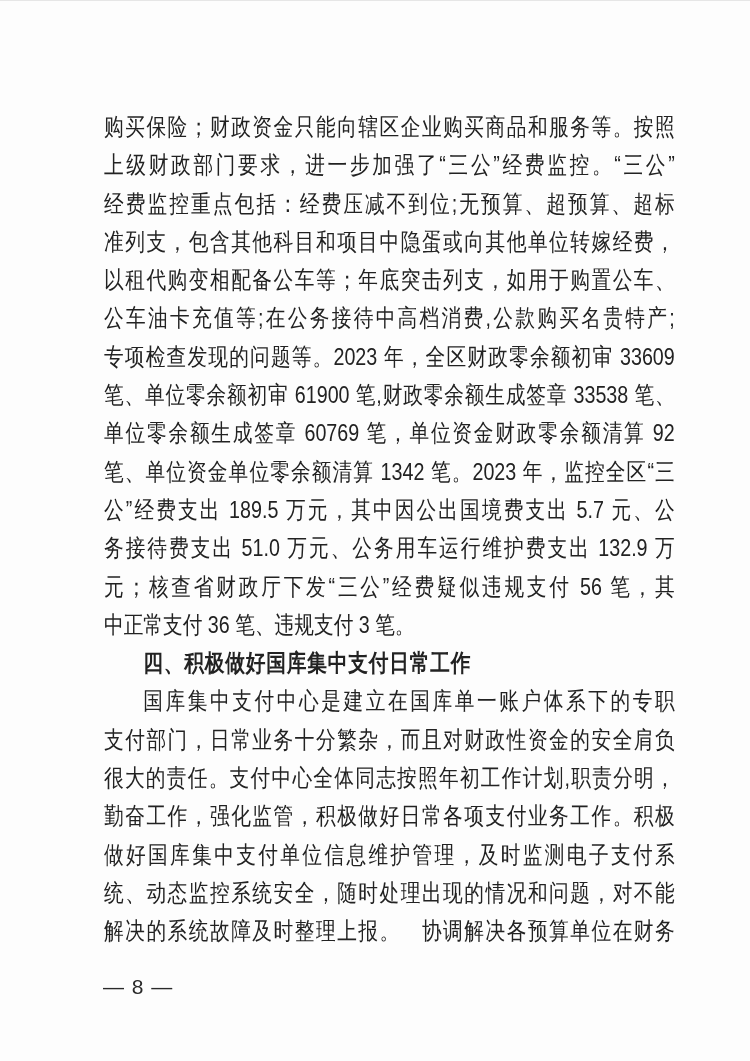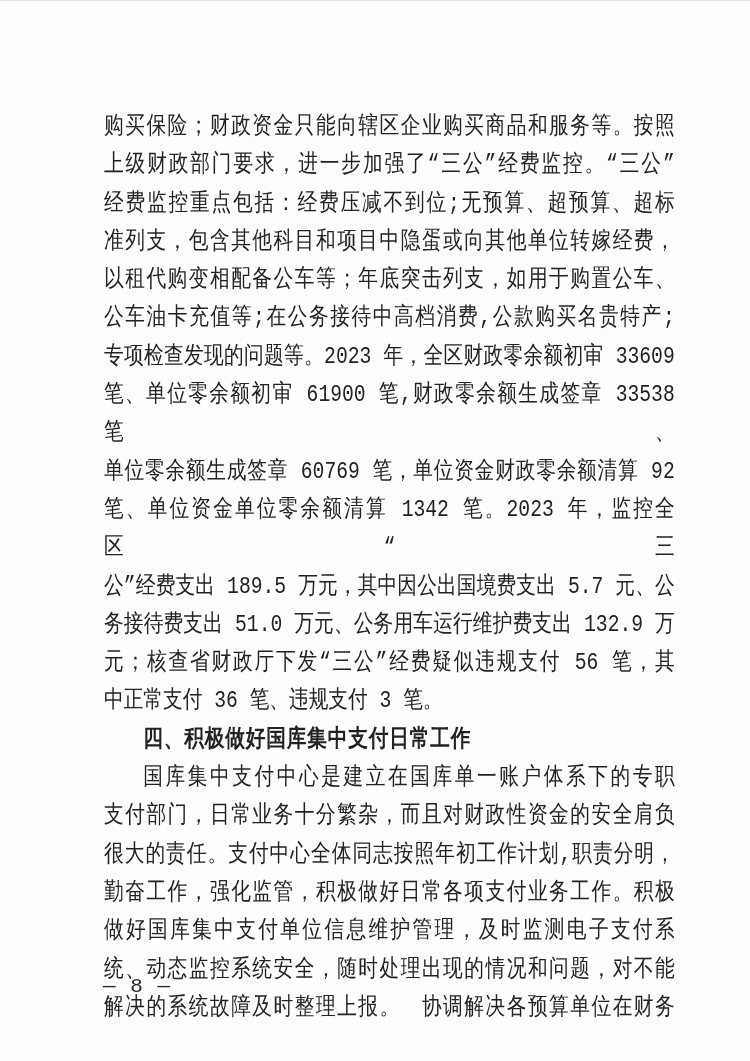--- a/index.html
+++ b/index.html
@@ -6,21 +6,21 @@
     margin: 0;
     padding: 0;
     background: #ffffff;
   }
   .page {
     position: relative;
     width: 750px;
     height: 1061px;
     background: #fdfdfd;
     overflow: hidden;
-    font-family: Liberation Mono, monospace;
+    font-family: Liberation Sans, sans-serif;
     color: #222222;
   }
   .page-top-edge {
     position: absolute;
     top: 0; left: 0;
     width: 100%; height: 1px;
     background: #e6e6e6;
   }
   .text-block {
     position: absolute;

